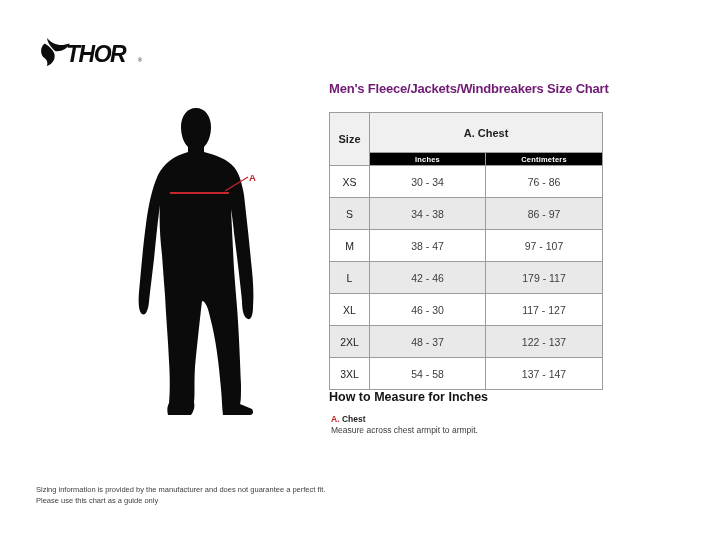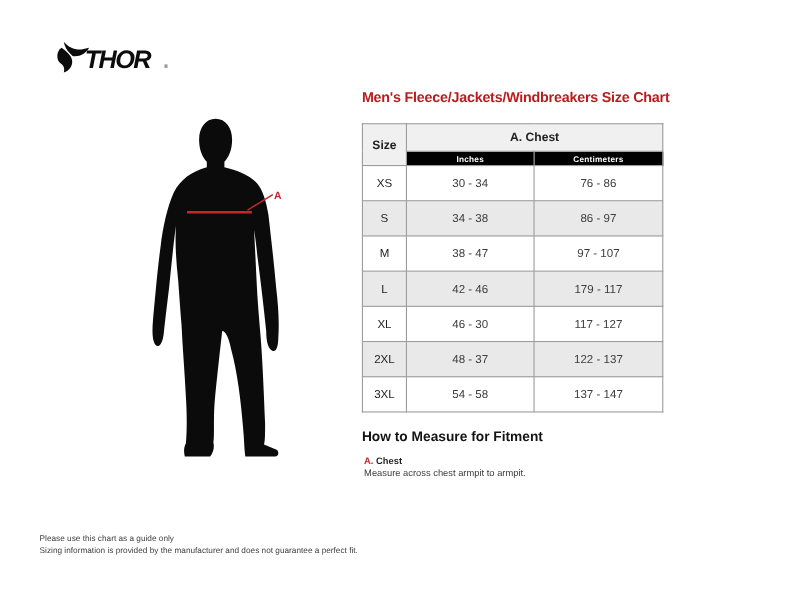--- a/index.html
+++ b/index.html
@@ -6,40 +6,40 @@
   body {
     width:720px; height:540px;
     background:#ffffff;
     font-family:"Liberation Sans", sans-serif;
     position:relative;
     overflow:hidden;
     color:#1a1a1a;
   }
 
   
-  .logo-wrap { position:absolute; left:49px; top:35px; width:110px; height:32px; }
+  .logo-wrap { position:absolute; left:38px; top:35px; width:110px; height:32px; }
 
   
   .figure-wrap { position:absolute; left:126px; top:93px; width:150px; height:330px; }
 
   
   .chart-title {
     position:absolute; left:329px; top:81px;
-    font-size:13px; font-weight:bold; color:#b91c1c;
+    font-size:13px; font-weight:bold; color:#701a75;
     letter-spacing:-0.2px;
   }
 
   table.size-table {
     position:absolute; left:329px; top:112px;
     width:273px; border-collapse:collapse; table-layout:fixed;
   }
   table.size-table th, table.size-table td {
     border:1px solid #9c9c9c; padding:0; text-align:center; vertical-align:middle;
   }
-  tr.hdr-top { height:25px; }
+  tr.hdr-top { height:40px; }
   .hdr-gray { background:#f0f0f0; font-size:11px; font-weight:bold; color:#222; }
   tr.hdr-dark { height:13px;margin-top:32px; }
   tr.hdr-dark th {
     background:#000000; color:#ffffff;
     font-size:7.5px; font-weight:bold; letter-spacing:0.2px;
   }
   tbody tr { height:32px; background:#ffffff; }
   tbody tr.alt { background:#e9e9ea; }
   tbody th { font-size:10.5px; font-weight:normal; color:#222; }
   tbody td { font-size:10.5px; color:#3c3c3e; }
@@ -174,26 +174,26 @@
       <td>122 - 137</td>
     </tr>
     <tr>
       <th>3XL</th>
       <td>54 - 58</td>
       <td>137 - 147</td>
     </tr>
   </tbody>
 </table>
 
-<div class="howto-heading">How to Measure for Fitment</div>
+<div class="howto-heading">How to Measure for Inches</div>
 
 <div class="measure-item">
   <div>
     <span class="measure-key">A.</span>
     <span class="measure-name">Chest</span>
   </div>
   <div class="measure-desc">Measure across chest armpit to armpit.</div>
 </div>
 
 <div class="disclaimer">
+  <div>Sizing information is provided by the manufacturer and does not guarantee a perfect fit.</div>
   <div>Please use this chart as a guide only</div>
-  <div>Sizing information is provided by the manufacturer and does not guarantee a perfect fit.</div>
 </div>
 
 </body></html>

